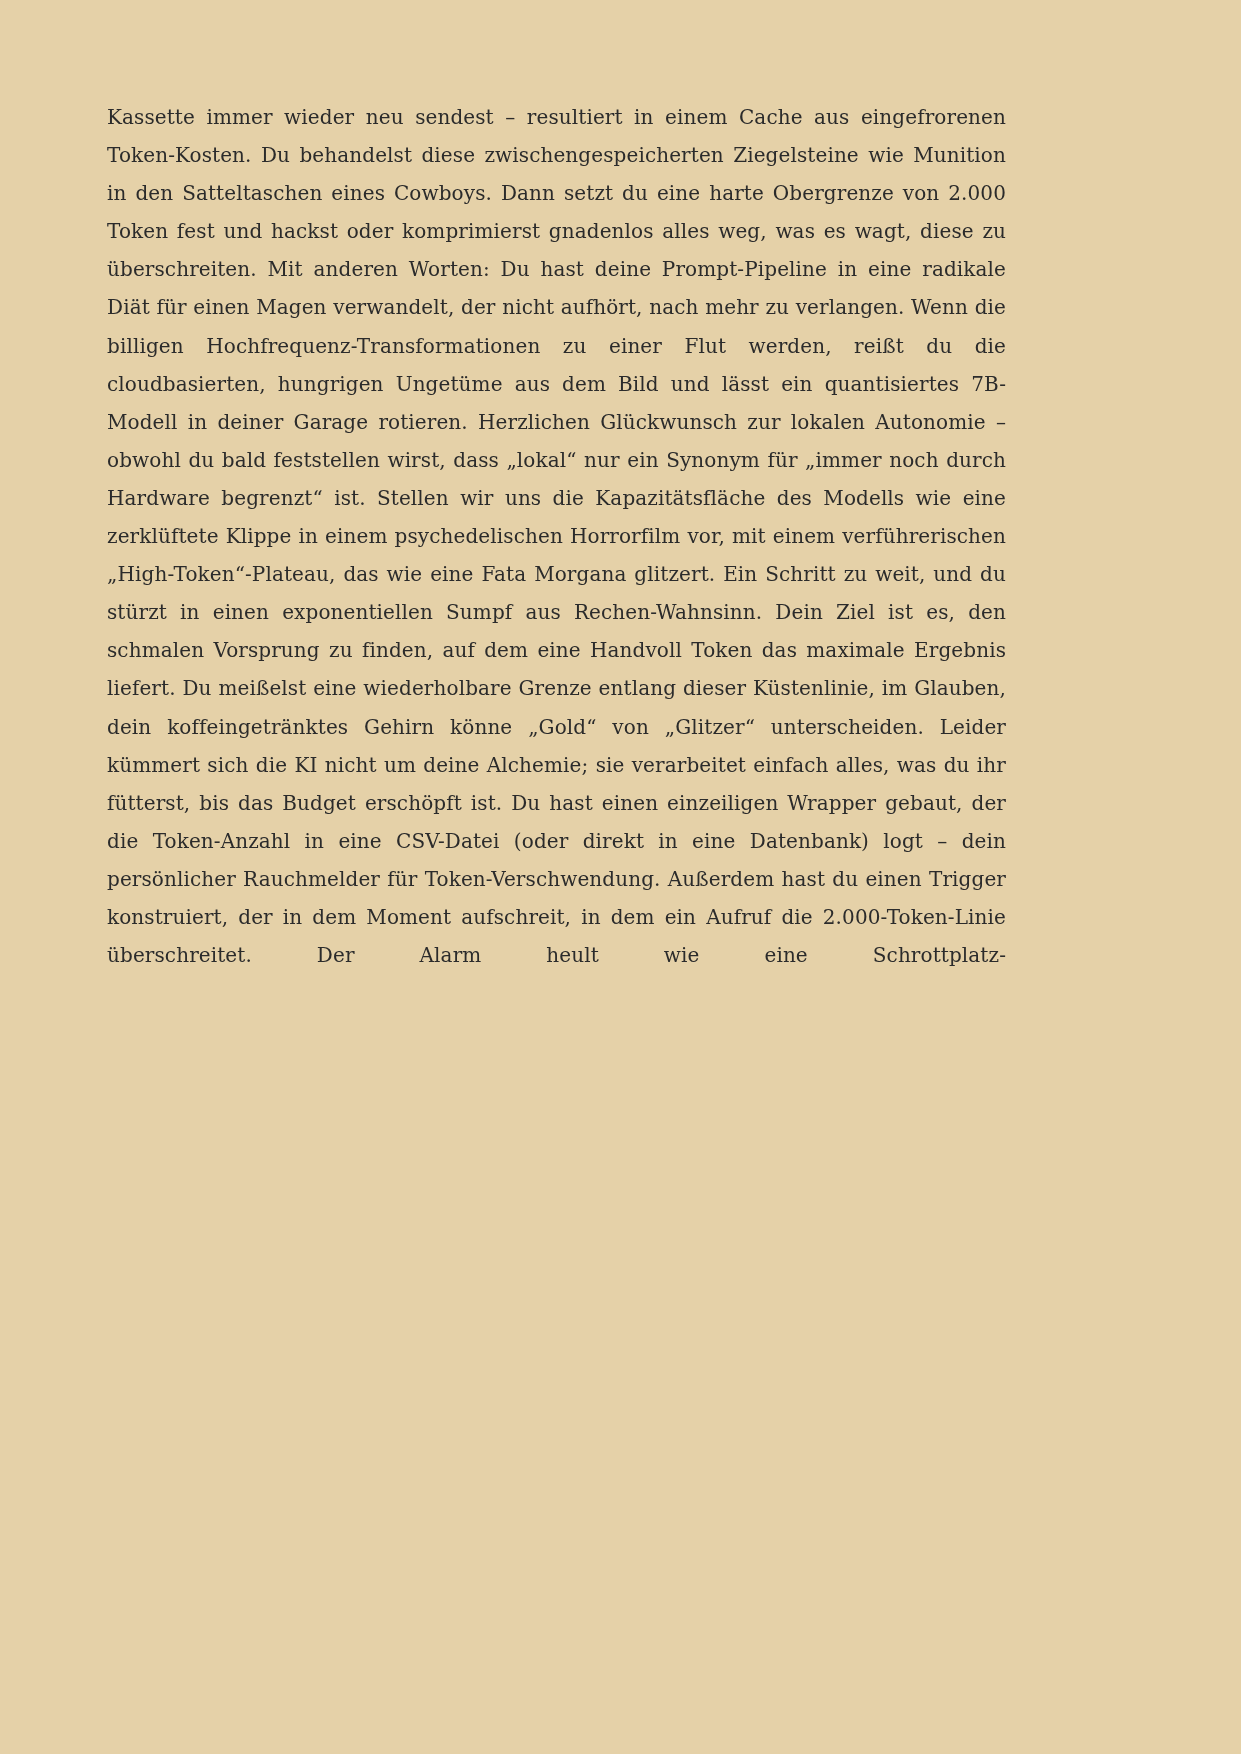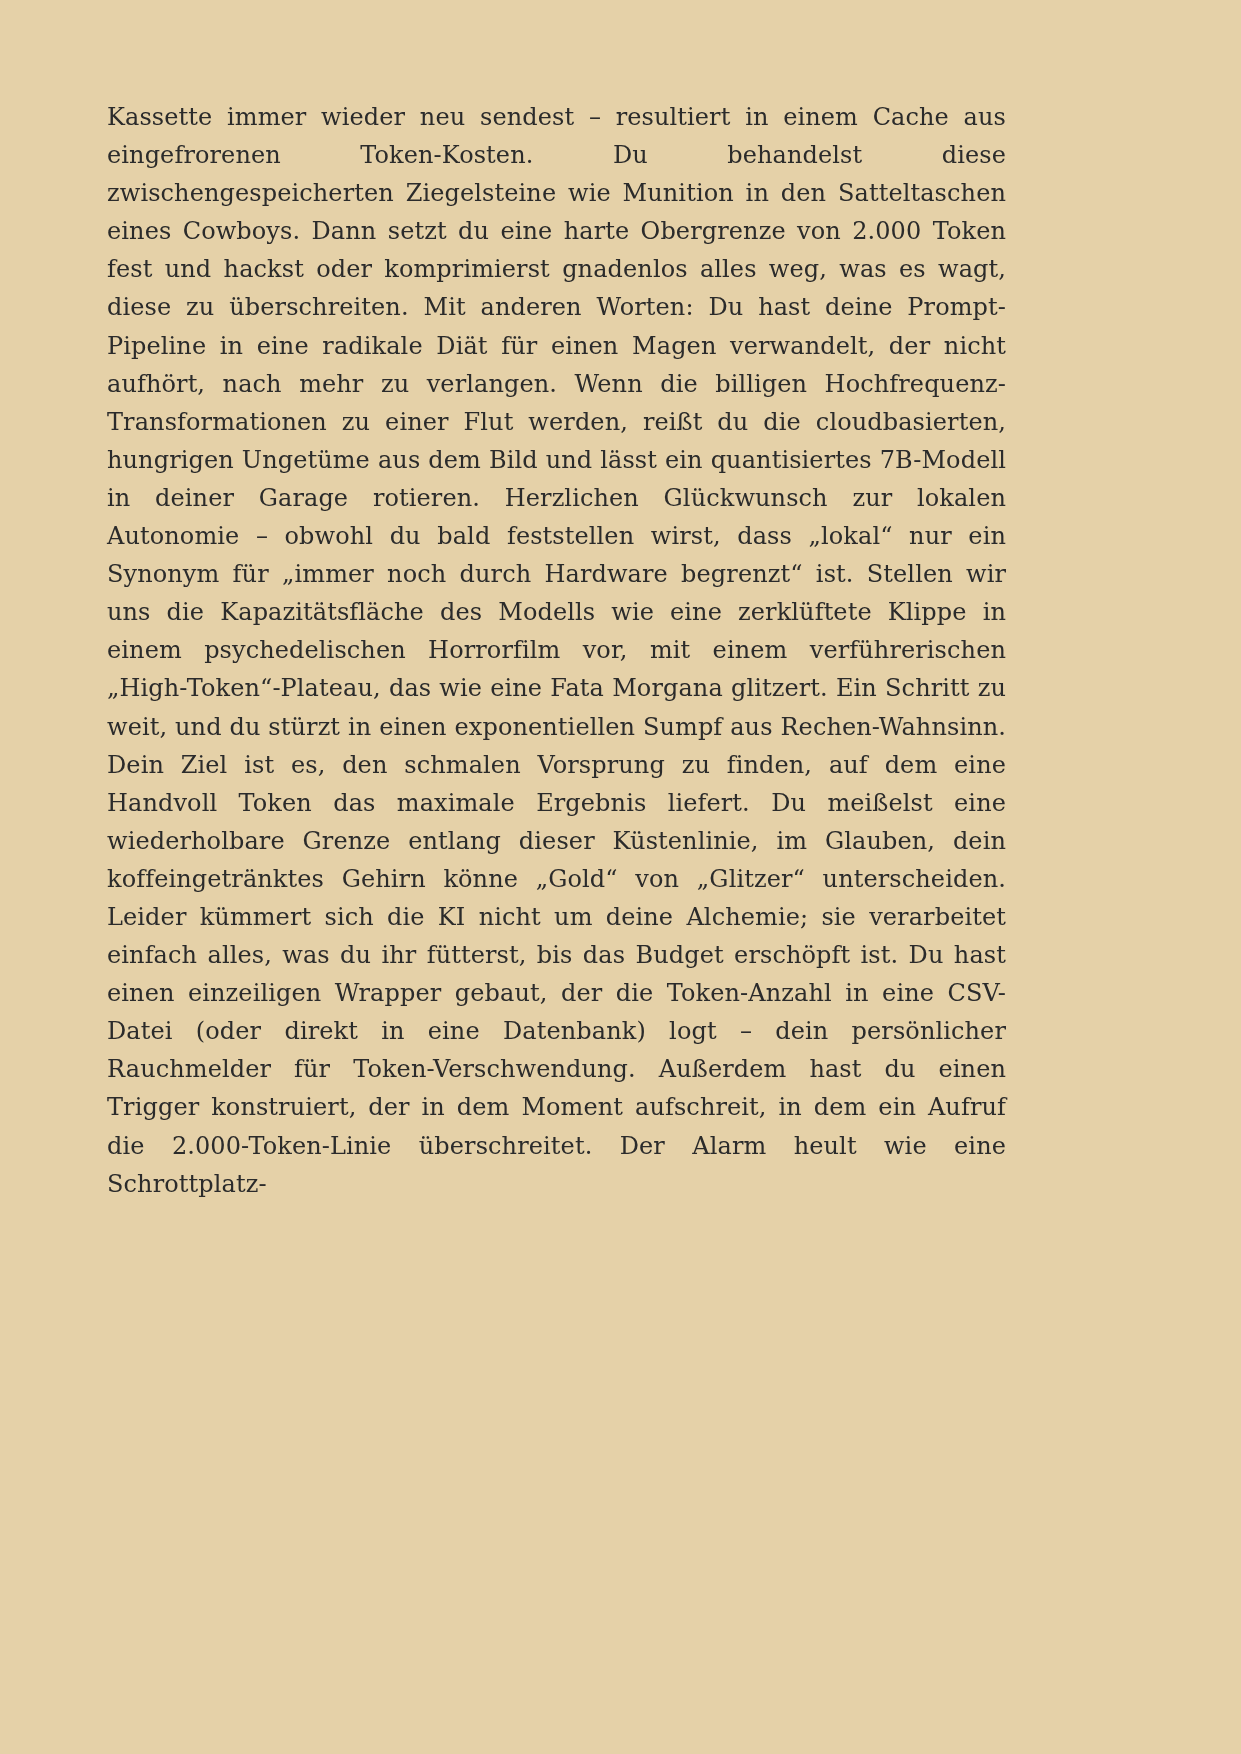--- a/index.html
+++ b/index.html
@@ -24,21 +24,21 @@
   .text-column {
     position: absolute;
     left: 107px;
     top: 98px;
     width: 899px;
   }
   .body-paragraph {
     margin: 0;
     color: #2b2b2b;
     font-family: "DejaVu Serif", "Liberation Serif", serif;
-    font-size: 24px;
+    font-size: 20px;
     line-height: 38.1px;
     text-align: justify;
     text-justify: inter-word;
     letter-spacing: 0.1px;
     word-spacing: 0px;
     hyphens: none;
     -webkit-hyphens: none;
   }
   .body-paragraph::after {
     content: "";

